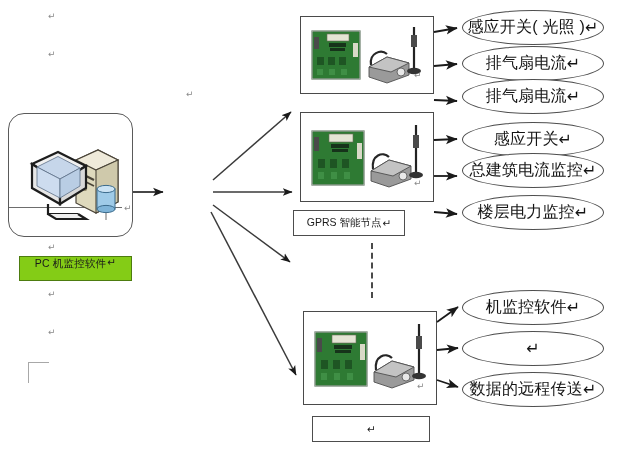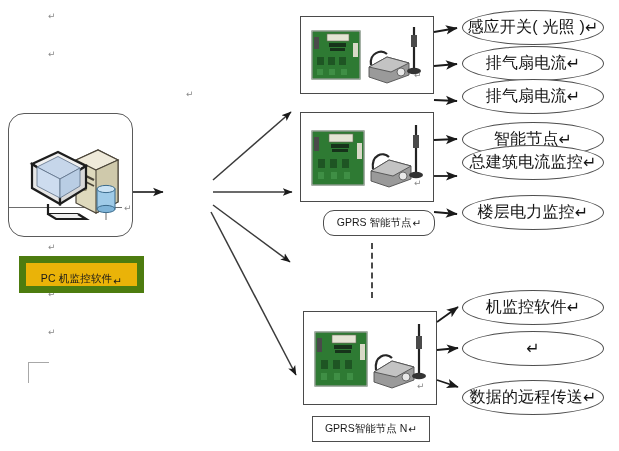--- a/index.html
+++ b/index.html
@@ -49,24 +49,24 @@
   .pc-baseline {
     position: absolute;
     left: 9px; top: 207px;
     width: 113px; height: 0;
     border-top: 1px solid #6d6d6d;
   }
   .pc-label-box {
     position: absolute;
     left: 19px; top: 256px;
     width: 111px; height: 23px;
-    border: 7px solid #4d7c0f;
-    background: #eab308;
+    border: 1px solid #4d7c0f;
+    background: #84cc16;
     display: flex;
-    align-items: flex-end;
+    align-items: flex-start;
     justify-content: center;
   }
   .pc-label-box span {
     font-size: 10.5px;
     color: #1a1a1a;
     white-space: nowrap;
     letter-spacing: 0.2px;
   }
 
   
@@ -267,21 +267,21 @@
         <g>
           <line x1="107" y1="4" x2="107" y2="52" stroke="#222222" stroke-width="2.2"></line>
           <rect x="104" y="14" width="6" height="13" fill="#4a4a4a"></rect>
           <ellipse cx="107" cy="54" rx="7" ry="3.2" fill="#333333"></ellipse>
         </g>
       </svg>
     </div>
     <span class="pilcrow" style="left:113px; top:66px;">↵</span>
   </div>
 
-  <div class="node-label" style="left:323px; top:210px; width:110px; height:24px;border-radius:11px;">
+  <div class="node-label" style="left:293px; top:210px; width:110px; height:24px;">
     <span>GPRS 智能节点</span>
       <span class="pilcrow" style="position:static;margin-left:1px;">↵</span>
   </div>
 
   <div class="dash-line"></div>
 
   <div class="node-frame" style="left:303px; top:311px; width:132px; height:92px;">
     <div class="dev-wrap" style="left:8px; top:8px;">
       <svg width="118" height="76" viewBox="0 0 118 76">
         <g>
@@ -309,57 +309,56 @@
           <line x1="107" y1="4" x2="107" y2="54" stroke="#222222" stroke-width="2.2"></line>
           <rect x="104" y="16" width="6" height="13" fill="#4a4a4a"></rect>
           <ellipse cx="107" cy="56" rx="7" ry="3.2" fill="#333333"></ellipse>
         </g>
       </svg>
     </div>
     <span class="pilcrow" style="left:113px; top:70px;">↵</span>
   </div>
 
   <div class="node-label" style="left:312px; top:416px; width:116px; height:24px;">
-    <span>GPRS智能节点 N</span>
       <span class="pilcrow" style="position:static;margin-left:1px;">↵</span>
   </div>
 
   <div class="ellipse" style="top:10px;">
     <span>感应开关( 光照 )</span>
       <span class="pilcrow" style="position:static;">↵</span>
   </div>
   <div class="ellipse" style="top:46px;">
     <span>排气扇电流</span>
       <span class="pilcrow" style="position:static;">↵</span>
   </div>
   <div class="ellipse" style="top:79px;">
     <span>排气扇电流</span>
       <span class="pilcrow" style="position:static;">↵</span>
   </div>
   <div class="ellipse" style="top:122px;">
-    <span>智能节点</span>
-      <span class="pilcrow" style="position:static;">↵</span>
-  </div>
-  <div class="ellipse" style="top:145px;">
+    <span>感应开关</span>
+      <span class="pilcrow" style="position:static;">↵</span>
+  </div>
+  <div class="ellipse" style="top:153px;">
     <span>总建筑电流监控</span>
       <span class="pilcrow" style="position:static;">↵</span>
   </div>
   <div class="ellipse" style="top:195px;">
     <span>楼层电力监控</span>
       <span class="pilcrow" style="position:static;">↵</span>
   </div>
 
   <div class="ellipse" style="top:290px;">
     <span>机监控软件</span>
       <span class="pilcrow" style="position:static;">↵</span>
   </div>
   <div class="ellipse" style="top:331px;">
       <span class="pilcrow" style="position:static;">↵</span>
   </div>
-  <div class="ellipse" style="top:380px;">
+  <div class="ellipse" style="top:372px;">
     <span>数据的远程传送</span>
       <span class="pilcrow" style="position:static;">↵</span>
   </div>
 
   <svg class="overlay">
     <defs>
       <marker id="ah" markerWidth="7" markerHeight="7" refX="6.2" refY="3" orient="auto" markerUnits="strokeWidth">
         <path d="M0,0.4 L6.6,3 L0,5.6 L1.6,3 Z" fill="#1a1a1a"></path>
       </marker>
     </defs>

